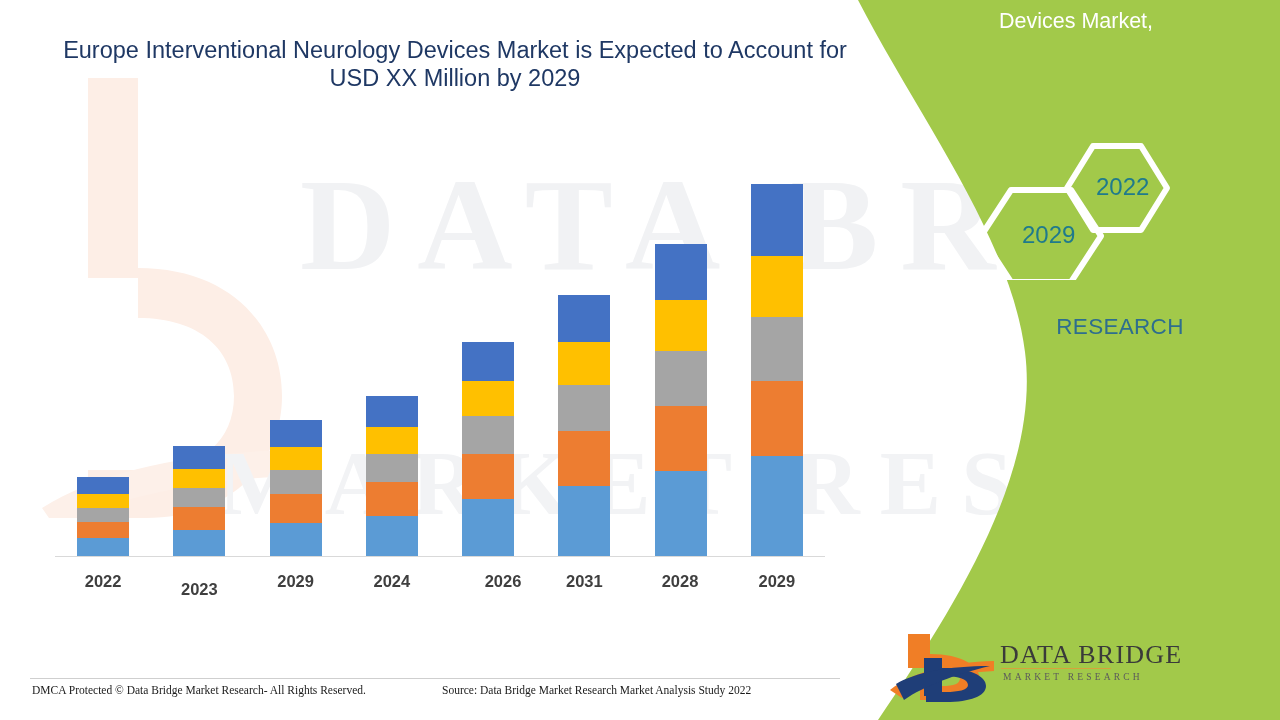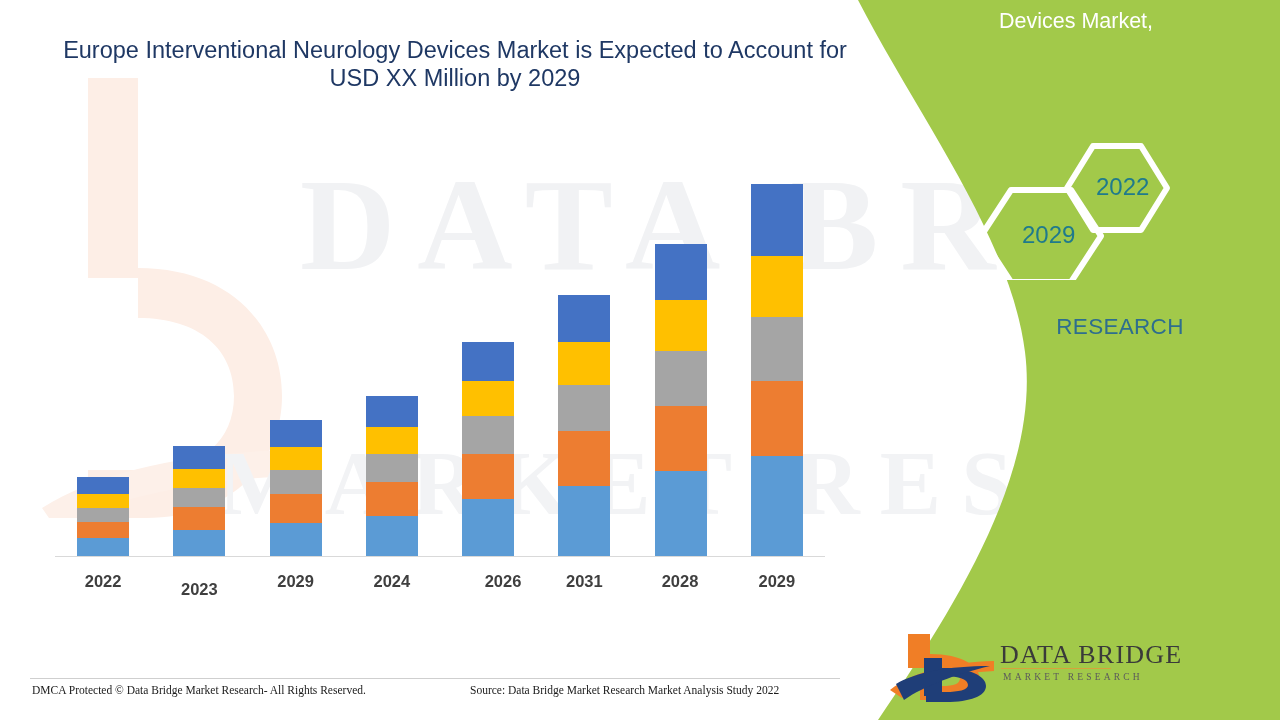--- a/index.html
+++ b/index.html
@@ -84,21 +84,21 @@
   .lg-swatch{width:13px;height:13px;margin-right:9px;}
   .lg-label{font-size:16.5px;color:#3f3f3f;font-weight:700;}
 
   
   .footer-rule{position:absolute;left:30px;top:678px;width:810px;height:1px;background:#cfcfcf;}
   .foot{
     position:absolute;top:684px;color:#1a1a1a;font-size:11.5px;
     font-family:"Liberation Serif", serif;white-space:nowrap;
   }
   .foot.left{left:32px;}
-  .foot.right{left:470px;}
+  .foot.right{left:442px;}
 </style>
 </head>
 <body>
 
 <div id="stage">
 
   <div class="wm-layer">
     <svg class="wm-b" viewBox="0 0 250 440">
       <path d="M46 0 H96 V200 H46 Z" fill="#FDEEE6"></path>
       <path d="M96 190 C190 190 240 250 240 318 C240 386 188 440 104 440 L46 440 L46 392 L104 392

